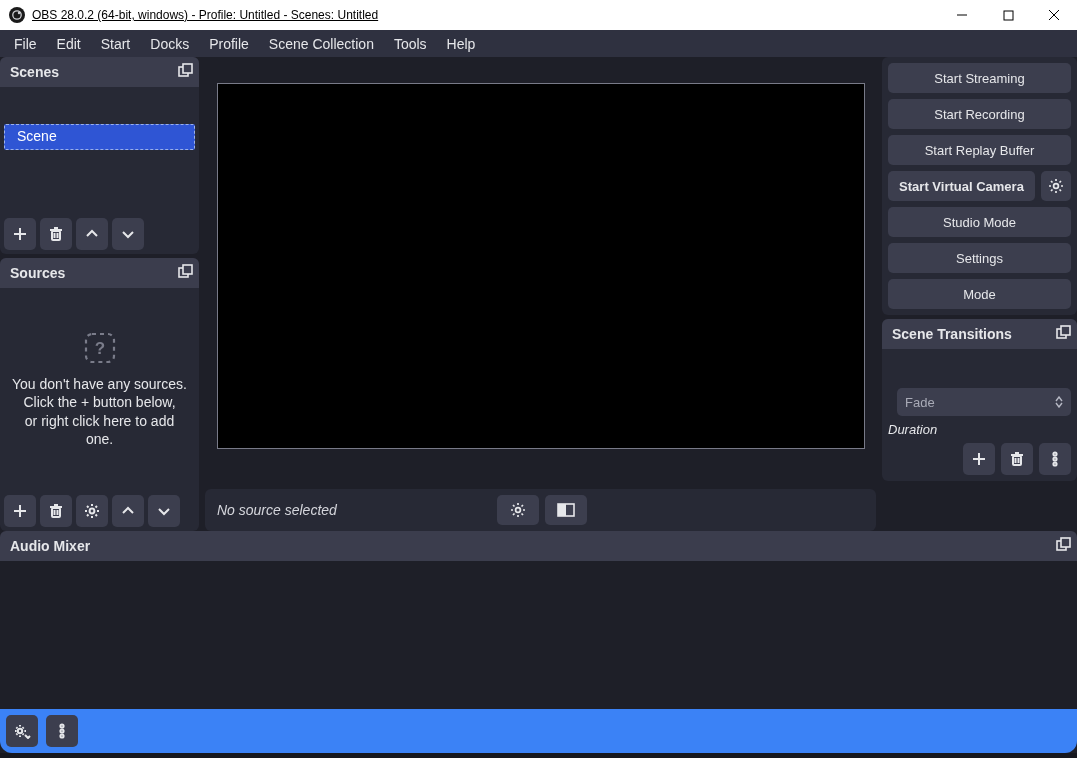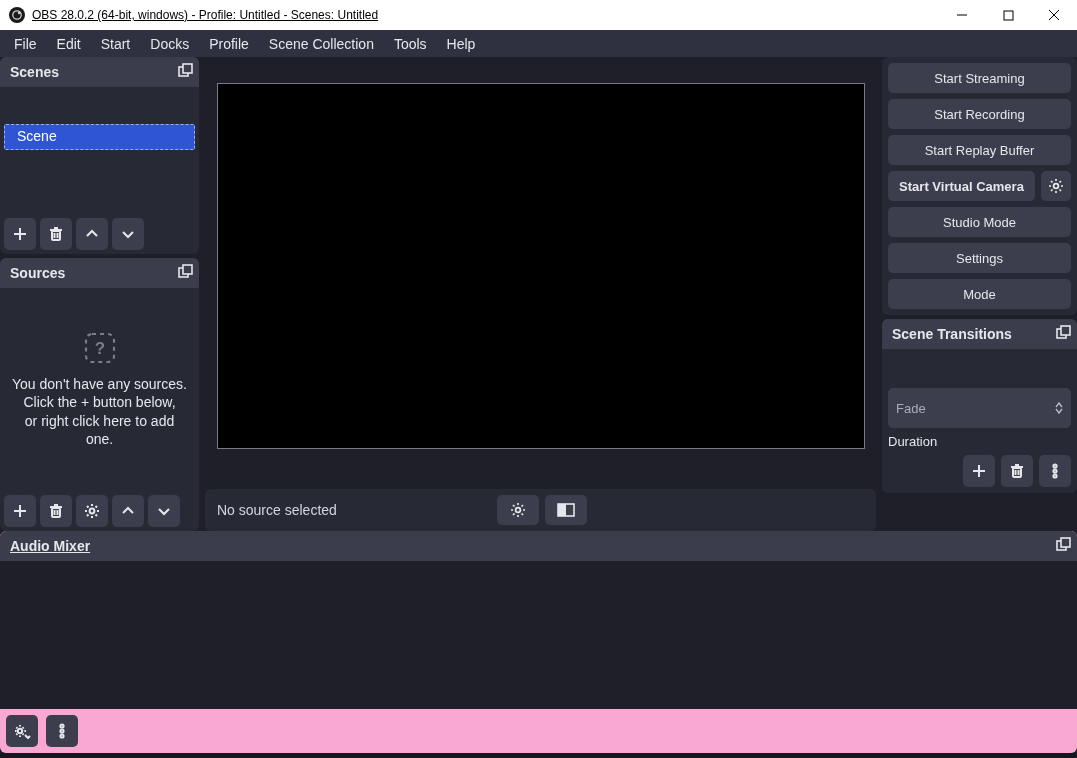--- a/index.html
+++ b/index.html
@@ -29,41 +29,41 @@
 .toolbar { display: flex; gap: 4px; padding: 4px; }
 .tbtn { width: 32px; height: 32px; background: #3c3e4e; border-radius: 5px; display: flex; align-items: center; justify-content: center; cursor: pointer; }
 .tbtn svg { stroke: #e6e7ea; fill: none; stroke-width: 2; }
 
 .sources-body { flex: 1; display: flex; flex-direction: column; align-items: center; justify-content: center; gap: 10px; padding: 10px; text-align: center; font-size: 14px; color: #e6e7ea; }
 .sources-body .qmark { width: 34px; height: 34px; }
 
 .preview-wrap { flex: 1; display: flex; align-items: flex-start; justify-content: center; padding-top: 26px; }
 .preview { width: 648px; height: 366px; background: #000; border: 1px solid #787a88; }
 
-.source-bar { height: 42px; background: #272935; border-radius: 6px; display: flex; align-items: center; padding: 0 10px; margin-top: 18px; gap: 6px; }
+.source-bar { height: 42px; background: #272935; border-radius: 6px; display: flex; align-items: center; padding: 0 10px; margin-top: 18px; gap: 6px; font-style: italic; }
 .source-bar .label { flex: 1; font-size: 14px; color: #d5d6dc; text-align: left; padding-left: 2px; }
 .sbtn { width: 42px; height: 30px; background: #3c3e4e; border-radius: 5px; display: flex; align-items: center; justify-content: center; cursor: pointer; }
 .spacer-right { flex:1; }
 
 .ctrl-body { padding: 6px; display: flex; flex-direction: column; gap: 6px; }
 .ctrl-btn { height: 30px; background: #3c3e4e; border-radius: 5px; display: flex; align-items: center; justify-content: center; font-size: 13px; cursor: pointer; }
 .vcam-row { display: flex; gap: 6px; font-weight: bold; }
 .vcam-row .ctrl-btn { flex: 1; }
 .vcam-row .gear { width: 30px; flex: none; }
 
 .trans-body { padding: 6px; display: flex; flex-direction: column; gap: 6px; font-size: 13px; }
-.select-row { display: flex; align-items: center; background: #3c3e4e; border-radius: 5px; height: 40px; padding: 0 8px; color: #a9abb7; }
+.select-row { display: flex; align-items: center; background: #3c3e4e; border-radius: 5px; height: 28px; padding: 0 8px; color: #a9abb7; margin-left: 9px; }
 .select-row .arrows { margin-left: auto; display:flex; flex-direction:column; }
-.dur-row { display: flex; align-items: center; gap: 6px; }
+.dur-row { display: flex; align-items: center; gap: 6px; font-style: italic; }
 .dur-row .dur-label { font-size: 13px; }
 .dur-input { flex: 1; background: #3c3e4e; border-radius: 5px; height: 28px; padding: 0 8px; display: flex; align-items: center; position: relative; }
 .dur-input .spin { position: absolute; right: 4px; display: flex; flex-direction: column; }
 .trans-btns { display: flex; gap: 6px; justify-content: flex-end; }
 
-.audio-mixer { background: #f9a8d4; border-radius: 6px; margin: 0 0 0 0; text-decoration: underline; }
+.audio-mixer { background: #3b82f6; border-radius: 12px; margin: 0 0 0 0; }
 .audio-header { height: 30px; background: #3b3d4d; display: flex; align-items: center; padding: 0 10px; font-weight: 700; font-size: 14px; border-radius: 6px 6px 0 0; position: relative; }
 .audio-body { height: 148px; background: #1e1f28; }
 .audio-tools { display: flex; gap: 8px; padding: 6px; }
 
 .statusbar { height: 26px; background: #16171e; display: flex; align-items: center; justify-content: flex-end; gap: 18px; padding: 0 14px; font-size: 13px; }
 
 svg { display: block; }
 .arrow-sm svg { width: 8px; height: 6px; }
 </style>
 </head>

